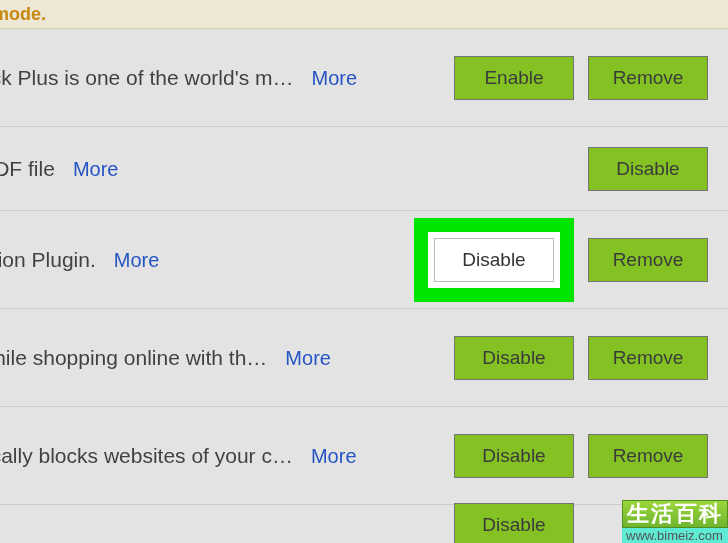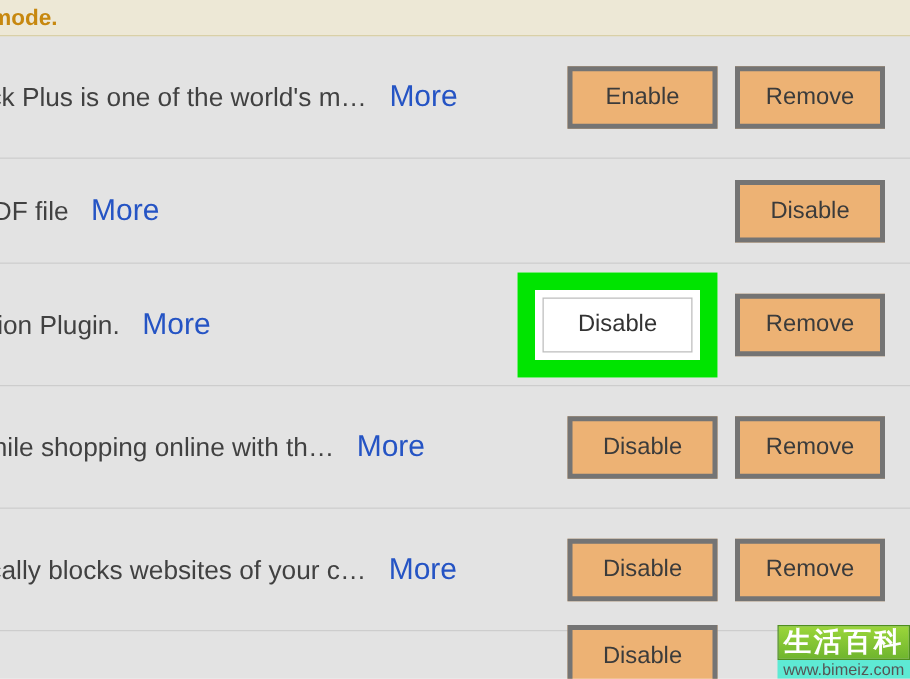--- a/index.html
+++ b/index.html
@@ -56,34 +56,34 @@
     min-width: 0;
   }
   .desc {
     color: #3a3a3a;
     font-size: 21px;
     white-space: nowrap;
     overflow: hidden;
   }
   .more {
     color: #1a4fcf;
-    font-size: 24px;
+    font-size: 20px;
     cursor: pointer;
     flex: 0 0 auto;
   }
   .btns {
     flex: 0 0 auto;
     display: flex;
     gap: 14px;
     margin-right: 20px;
     align-items: center;
   }
   .btn {
-    background: #fdba74;
-    border: 4px solid #737373;
+    background: #84cc16;
+    border: 1px solid #737373;
     color: #333;
     font-size: 19px;
     padding: 10px 0;
     width: 120px;
     text-align: center;
     cursor: pointer;
     box-sizing: border-box;
   }
   .placeholder-btn {
     width: 120px;
@@ -103,21 +103,21 @@
     border: 1px solid #bdbdbd;
   }
   
   .wm {
     position: absolute;
     right: 0;
     bottom: 0;
     z-index: 20;
     font-size: 12px;
     line-height: 1;
-    text-align: center;
+    text-align: left;
     pointer-events: none;
   }
   .wm .cn {
     display: inline-block;
     padding: 2px 4px;
     background: linear-gradient(#9bd63a, #6fb52e);
     color: #fff;
     font-weight: 700;
     font-size: 22px;
     letter-spacing: 2px;

